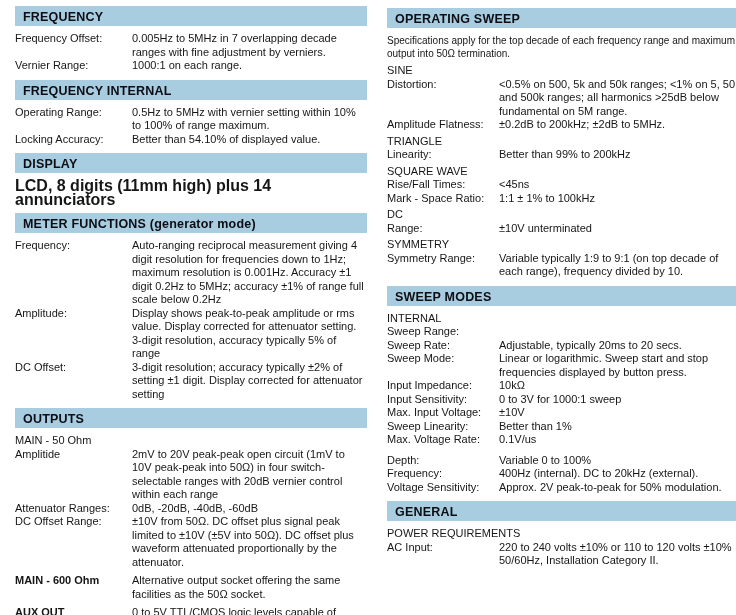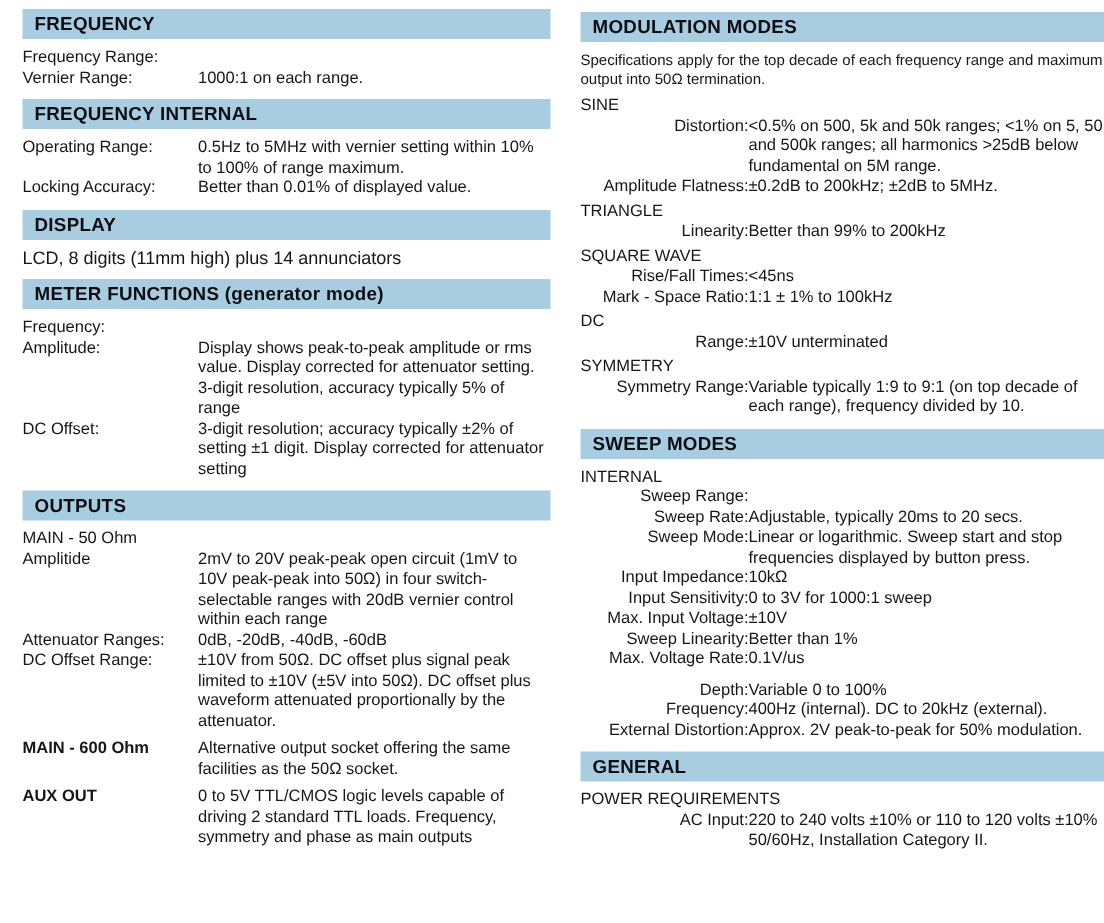--- a/index.html
+++ b/index.html
@@ -4,69 +4,71 @@
 <style>
   html,body{margin:0;padding:0;background:#ffffff;}
   .page{position:relative;width:732px;height:615px;background:#ffffff;overflow:hidden;
         font-family:"Liberation Sans",sans-serif;color:#161616;margin-left:10px;}
   .col{position:absolute;top:0;}
   .col-left{left:5px;width:352px;padding-top:6px;}
   .col-right{left:377px;width:357px;padding-top:8px;}
   .section{margin-bottom:7px;}
   .sec-bar{height:20px;line-height:20px;background:#a9cde0;padding-left:8px;margin-bottom:6px;}
   .sec-title{font-weight:bold;font-size:12.5px;color:#0d0d14;letter-spacing:0.2px;}
-  .plain{font-size:12px;line-height:13.5px;}
+  .plain{font-size:16px;line-height:13.5px;font-weight:bold;}
   .intro{font-size:10px;line-height:13px;margin:1px 0 4px 0;}
   .subhead{font-size:11px;line-height:13.5px;font-weight:normal;margin-top:3px;}
   .row{display:flex;font-size:11px;line-height:13.5px;}
   .col-left .row > .label{flex:0 0 117px;}
-  .col-right .row > .label{flex:0 0 112px;text-align:right;}
+  .col-right .row > .label{flex:0 0 112px;}
   .row > .value{flex:1;}
   .row.bold-label{margin-top:5px;}
   .row.bold-label > .label{font-weight:bold;}
 </style>
 </head>
 <body>
 
 <div class="page">
   <div class="col col-left">
       <div class="section">
         <div class="sec-bar"><span class="sec-title">FREQUENCY</span></div>
         <div class="rows">
           <div class="row">
-            <div class="label">Frequency Range:</div>
+            <div class="label">Frequency Offset:</div>
+            <div class="value">0.005Hz to 5MHz in 7 overlapping decade ranges  with fine adjustment by verniers.</div>
           </div>
           <div class="row">
             <div class="label">Vernier Range:</div>
             <div class="value">1000:1 on each range.</div>
           </div>
         </div>
       </div>
       <div class="section">
         <div class="sec-bar"><span class="sec-title">FREQUENCY INTERNAL</span></div>
         <div class="rows">
           <div class="row">
             <div class="label">Operating Range:</div>
             <div class="value">0.5Hz to 5MHz with vernier setting within 10% to 100% of range maximum.</div>
           </div>
           <div class="row">
             <div class="label">Locking Accuracy:</div>
-            <div class="value">Better than 0.01% of displayed value.</div>
+            <div class="value">Better than 54.10% of displayed value.</div>
           </div>
         </div>
       </div>
       <div class="section">
         <div class="sec-bar"><span class="sec-title">DISPLAY</span></div>
         <div class="plain">LCD, 8 digits (11mm high) plus 14 annunciators</div>
       </div>
       <div class="section">
         <div class="sec-bar"><span class="sec-title">METER FUNCTIONS (generator mode)</span></div>
         <div class="rows">
           <div class="row">
             <div class="label">Frequency:</div>
+            <div class="value">Auto-ranging reciprocal measurement giving 4 digit resolution for frequencies down to 1Hz; maximum resolution is 0.001Hz. Accuracy ±1 digit 0.2Hz to 5MHz; accuracy ±1% of range full scale below 0.2Hz</div>
           </div>
           <div class="row">
             <div class="label">Amplitude:</div>
             <div class="value">Display shows peak-to-peak amplitude or rms value.  Display corrected for attenuator setting. 3-digit resolution, accuracy typically 5% of range</div>
           </div>
           <div class="row">
             <div class="label">DC Offset:</div>
             <div class="value">3-digit resolution; accuracy typically ±2% of setting ±1 digit.  Display corrected for attenuator setting</div>
           </div>
         </div>
@@ -93,21 +95,21 @@
           </div>
           <div class="row bold-label">
             <div class="label">AUX OUT</div>
             <div class="value">0 to 5V TTL/CMOS logic levels capable of driving 2 standard TTL loads.  Frequency, symmetry and phase as main outputs</div>
           </div>
         </div>
       </div>
     </div>
   <div class="col col-right">
       <div class="section">
-        <div class="sec-bar"><span class="sec-title">MODULATION MODES</span></div>
+        <div class="sec-bar"><span class="sec-title">OPERATING SWEEP</span></div>
         <div class="intro">Specifications apply for the top decade of each frequency range and maximum output into 50Ω termination.</div>
         <div class="subhead">SINE</div>
         <div class="rows">
           <div class="row">
             <div class="label">Distortion:</div>
             <div class="value">&lt;0.5% on 500, 5k and 50k ranges;  &lt;1% on 5, 50 and 500k ranges; all harmonics &gt;25dB below fundamental on 5M range.</div>
           </div>
           <div class="row">
             <div class="label">Amplitude Flatness:</div>
             <div class="value">±0.2dB to 200kHz; ±2dB to 5MHz.</div>
@@ -189,21 +191,21 @@
         <div class="rows">
           <div class="row">
             <div class="label">Depth:</div>
             <div class="value">Variable 0 to 100%</div>
           </div>
           <div class="row">
             <div class="label">Frequency:</div>
             <div class="value">400Hz (internal).  DC to 20kHz (external).</div>
           </div>
           <div class="row">
-            <div class="label">External Distortion:</div>
+            <div class="label">Voltage Sensitivity:</div>
             <div class="value">Approx. 2V peak-to-peak for 50% modulation.</div>
           </div>
         </div>
       </div>
       <div class="section">
         <div class="sec-bar"><span class="sec-title">GENERAL</span></div>
         <div class="subhead">POWER REQUIREMENTS</div>
         <div class="rows">
           <div class="row">
             <div class="label">AC Input:</div>

